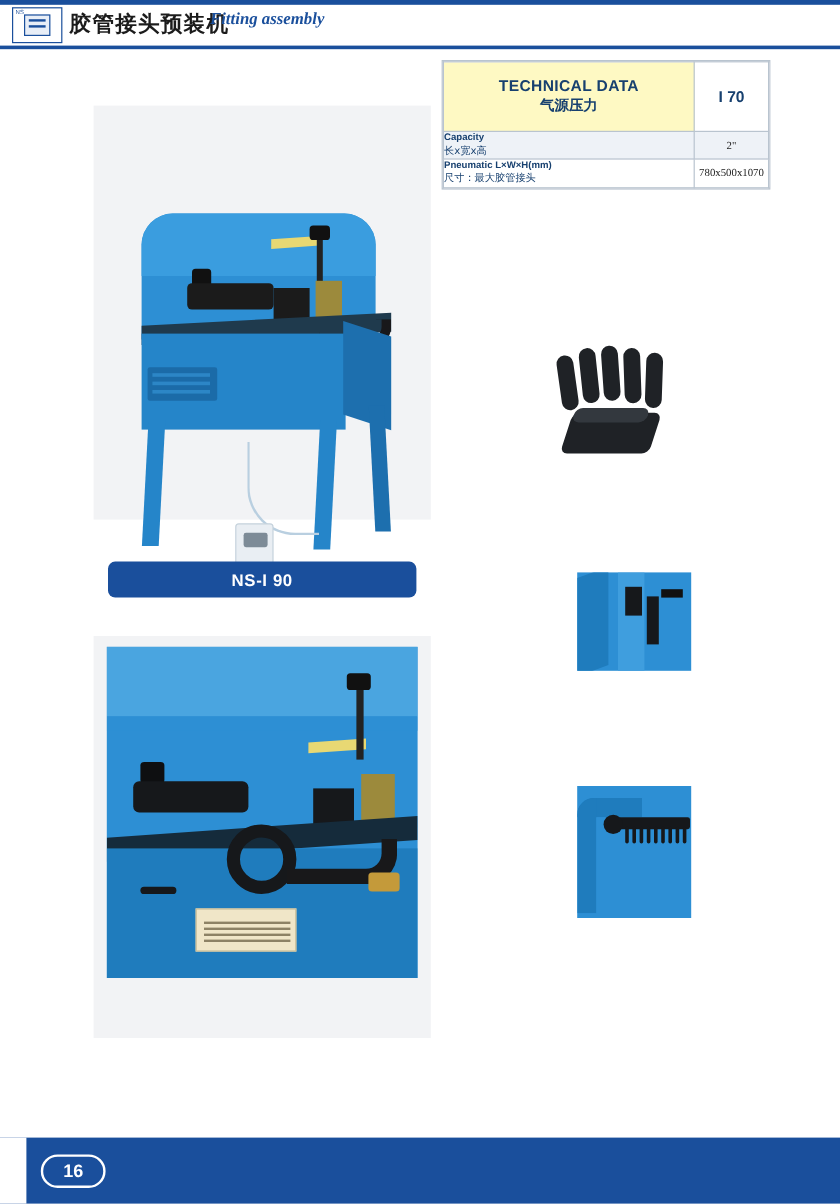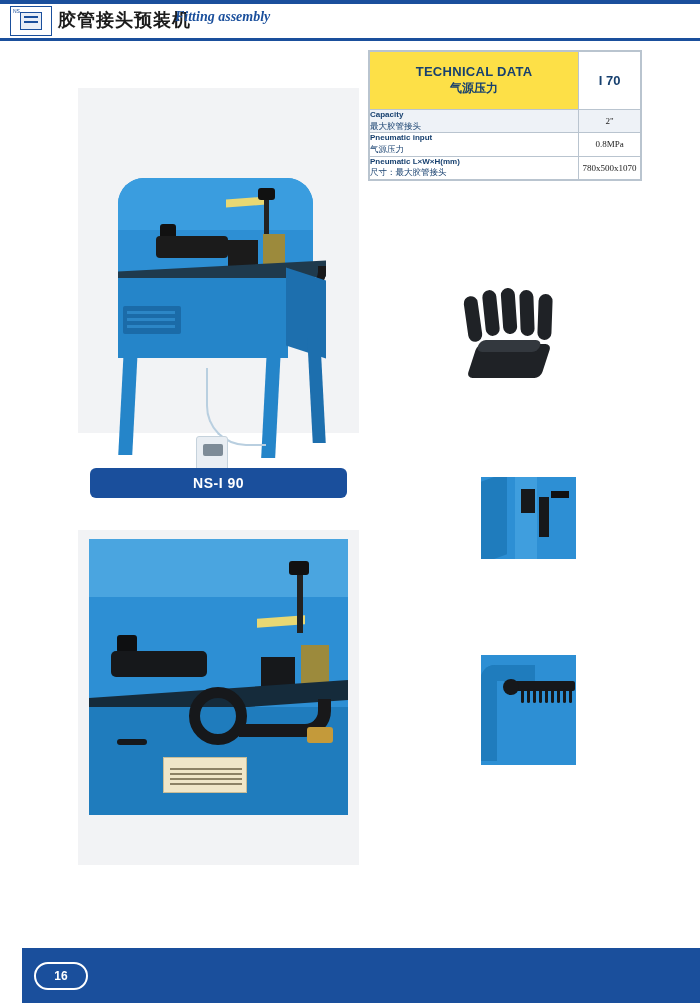--- a/index.html
+++ b/index.html
@@ -167,21 +167,21 @@
     background:#fff;
   }
   .spec table { width:100%; border-collapse:collapse; }
   .spec th, .spec td {
     border:1px solid #b9c4cf;
     padding:0;
     vertical-align:middle;
   }
   .spec-head-left {
     width:212px; height:58px;
-    background:#fde047;
+    background:#fef9c3;
     text-align:center;
     color:#17406f;
   }
   .spec-head-left .l1 { font-size:13px; font-weight:bold; letter-spacing:.3px; }
   .spec-head-left .l2 { font-size:12px; font-weight:bold; font-family:"DejaVu Sans", sans-serif; margin-top:1px;}
   .spec-head-right {
     width:62px; height:58px;
     background:#fff; text-align:center;
     color:#17406f; font-size:13px; font-weight:bold;
   }
@@ -345,21 +345,21 @@
   
   .footer-bar {
     position:absolute; left:0; top:948px; width:700px; height:55px;
     background:#1a4f9c;
   }
   .footer-page {
     position:absolute; left:34px; top:962px; width:54px; height:28px;
     background:#1a4f9c;
     border:2px solid #ffffff;
     border-radius:14px;
-    color:#fff; font-size:12px; font-weight:bold;
+    color:#fff; font-size:15px; font-weight:bold;
     display:flex; align-items:center; justify-content:center;
   }
   .footer-white {
     position:absolute; left:0; top:948px; width:22px; height:55px; background:#fff;
   }
 </style>
 </head>
 <body>
 
 <div class="header">
@@ -404,30 +404,23 @@
         <tr>
       <th class="spec-head-left">
         <div class="l1">TECHNICAL DATA</div>
         <div class="l2">气源压力</div>
       </th>
       <th class="spec-head-right">I 70</th>
     </tr>
     <tr class="row-alt">
       <td class="spec-row-label">
         <div class="en">Capacity</div>
-        <div class="cn">最大胶管接头</div>
+        <div class="cn">长x宽x高</div>
       </td>
       <td class="spec-row-val">2"</td>
-    </tr>
-    <tr class="row-white">
-      <td class="spec-row-label">
-        <div class="en">Pneumatic input</div>
-        <div class="cn">气源压力</div>
-      </td>
-      <td class="spec-row-val">0.8MPa</td>
     </tr>
     <tr class="row-white">
       <td class="spec-row-label">
         <div class="en">Pneumatic L×W×H(mm)</div>
         <div class="cn">尺寸：最大胶管接头</div>
       </td>
       <td class="spec-row-val">780x500x1070</td>
     </tr>
   </tbody>
     </table>

